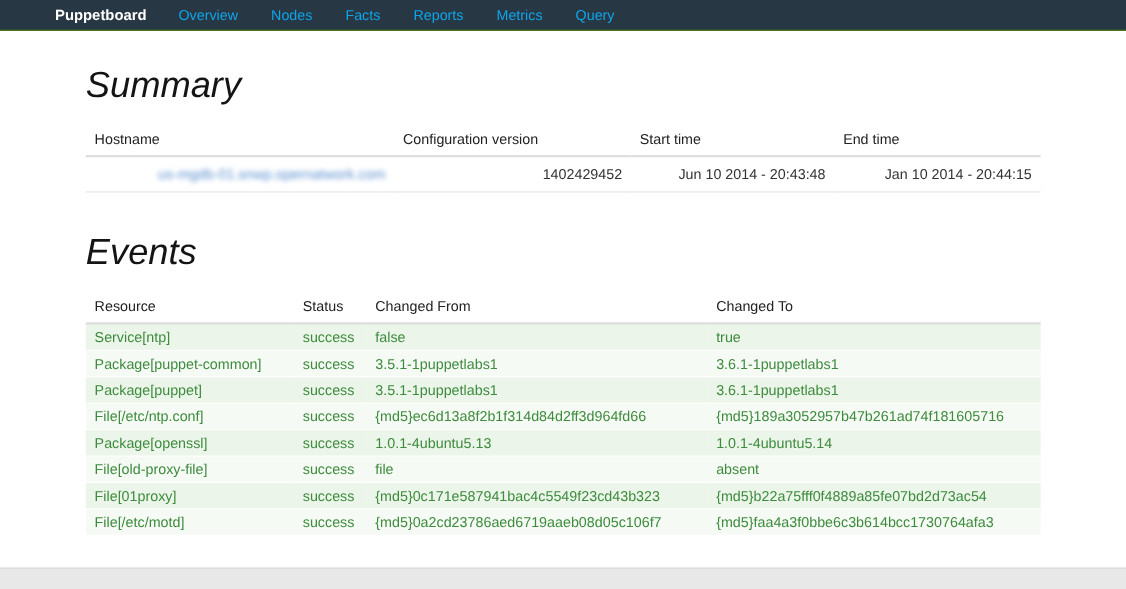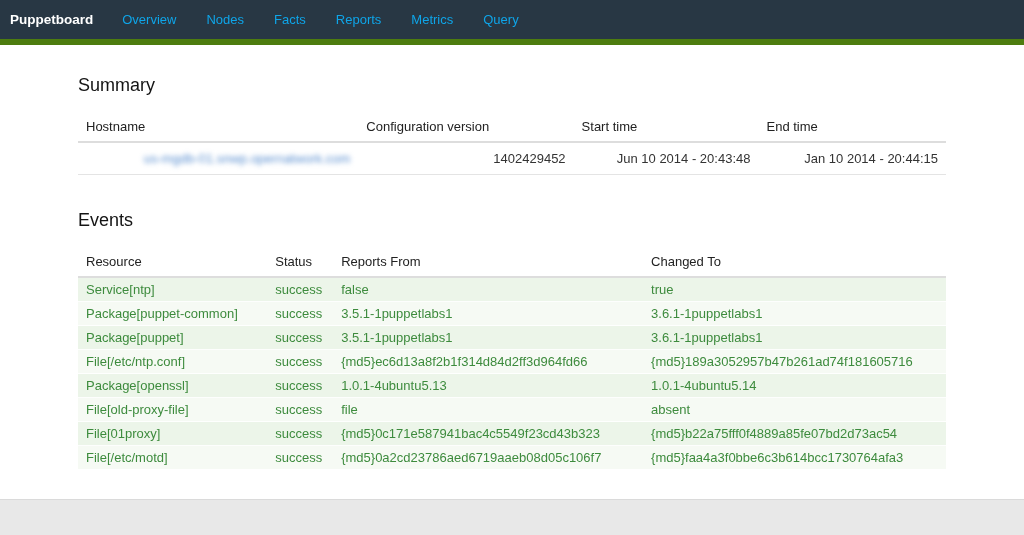--- a/index.html
+++ b/index.html
@@ -10,25 +10,26 @@
     font-family: "Liberation Sans", sans-serif;
     background: #ffffff;
     color: #333;
     display: flex;
     flex-direction: column;
   }
 
   
   .navbar {
     background: #283744;
-    height: 45px;
+    height: 28px;
     display: flex;
     align-items: stretch;
-    border-bottom: 6px solid #4d7c0f;
+    border-bottom: 1px solid #4d7c0f;
     flex: 0 0 auto;
+    padding-left: 40px;
   }
   .navbar a { text-decoration: none; display: flex; align-items: center; }
   .navbar .brand {
     color: #ffffff;
     font-weight: bold;
     font-size: 13.5px;
     padding: 0 14px 0 10px;
   }
   .navbar .nav-item {
     color: #0ea5e9;
@@ -37,24 +38,25 @@
   }
 
   
   main {
     width: 868px;
     margin: 0 auto;
     padding: 16px 0 30px;
     flex: 1 0 auto;
   }
   h1 {
-    font-size: 18px;
+    font-size: 33px;
     font-weight: normal;
     color: #141414;
     margin: 14px 0 16px;
+    font-style: italic;
   }
   h1.events-heading { margin-top: 35px; }
 
   table {
     width: 100%;
     border-collapse: collapse;
     font-size: 13px;
   }
   th {
     text-align: left;
@@ -153,21 +155,21 @@
     <colgroup>
       <col style="width:21.8%">
         <col style="width:7.6%">
         <col style="width:35.7%">
         <col style="width:34.9%">
     </colgroup>
     <thead>
       <tr>
         <th>Resource</th>
         <th>Status</th>
-        <th>Reports From</th>
+        <th>Changed From</th>
         <th>Changed To</th>
       </tr>
     </thead>
     <tbody>
       <tr>
         <td>Service[ntp]</td>
         <td>success</td>
         <td>false</td>
         <td>true</td>
       </tr>

